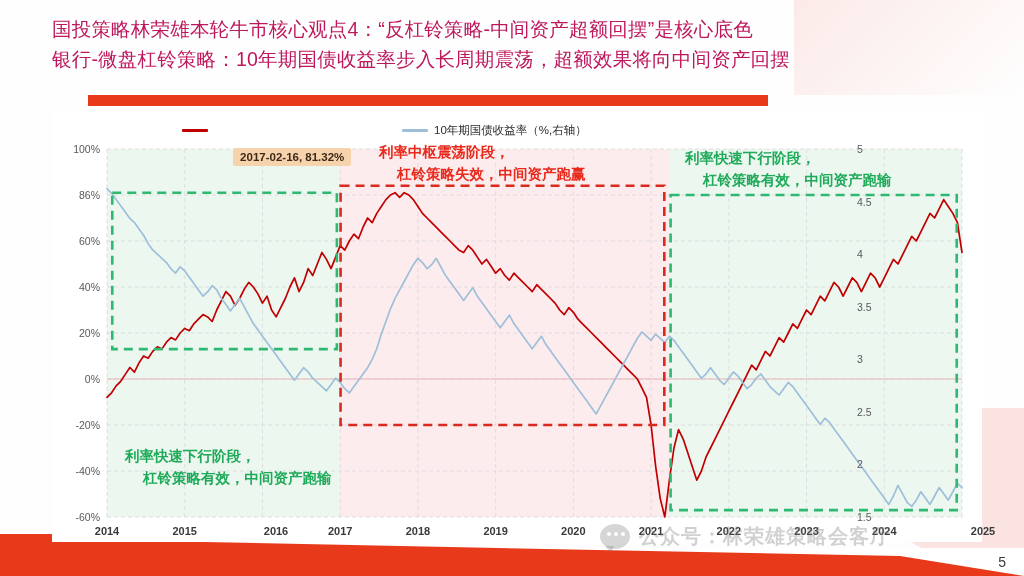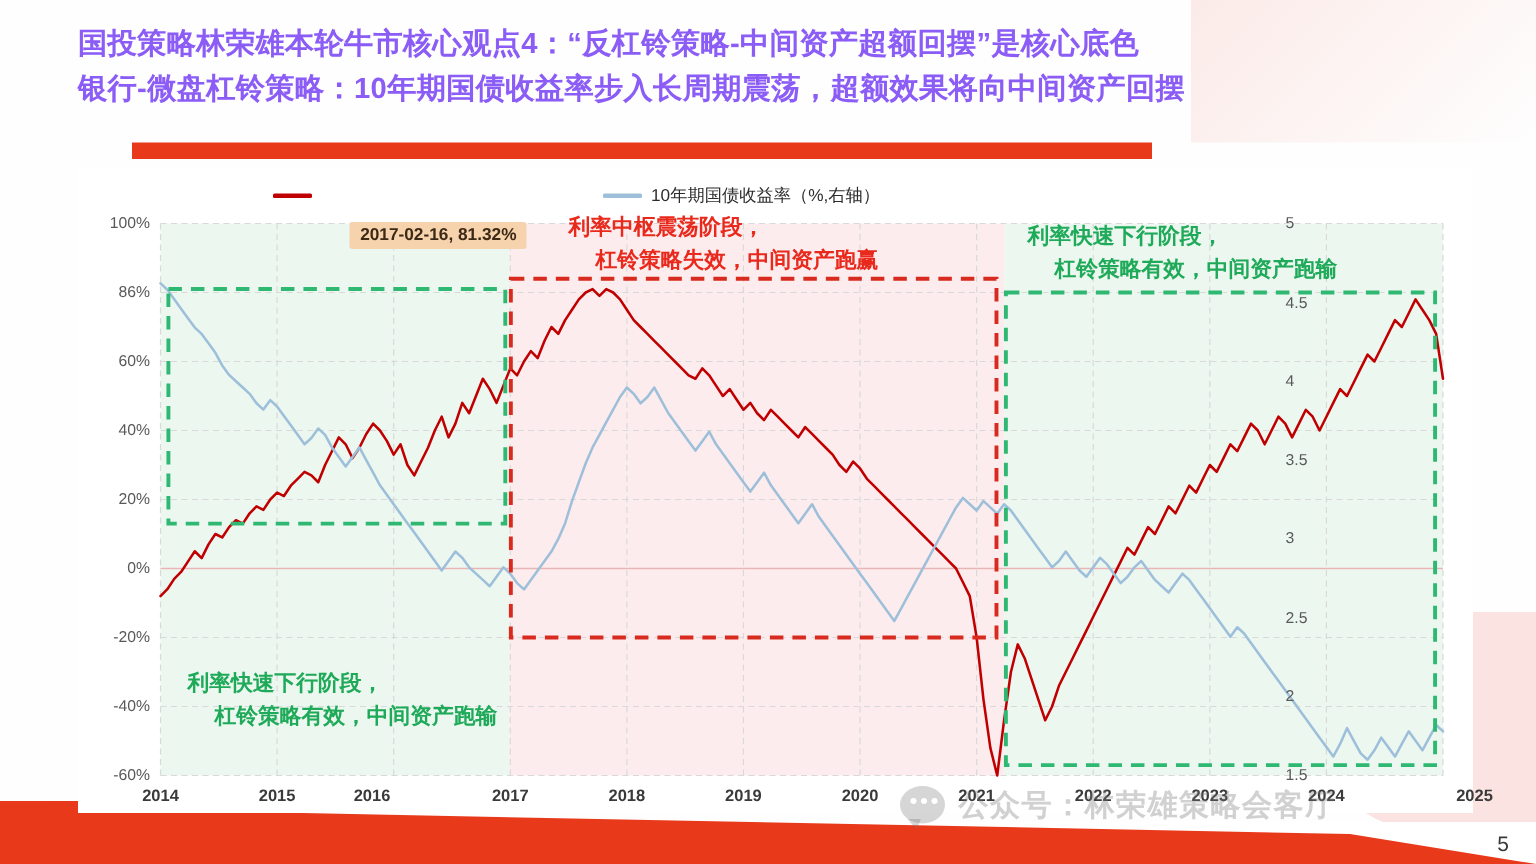--- a/index.html
+++ b/index.html
@@ -24,21 +24,21 @@
     pointer-events:none;
   }
   .deco-bottom-band{
     position:absolute;left:0;bottom:0;width:100%;height:58px;pointer-events:none;
   }
   .deco-bottom-band svg{display:block;width:100%;height:100%;}
 
   
   .title-block{position:absolute;left:52px;top:14px;width:960px;}
   .title-line{
-    font-size:19.5px;font-weight:bold;color:#8b5cf6;
+    font-size:19.5px;font-weight:normal;color:#be185d;
     line-height:30px;letter-spacing:0.2px;white-space:nowrap;
   }
   .accent-bar{
     position:absolute;left:88px;top:95px;width:680px;height:11px;
     background:#e8391b;
   }
 
   
   .chart-card{
     position:absolute;left:52px;top:112px;width:930px;height:430px;
@@ -183,21 +183,21 @@
         <div class="ylab-right" style="top: 0px;">5</div>
         <div class="ylab-right" style="top: 52.5714px;">4.5</div>
         <div class="ylab-right" style="top: 105.143px;">4</div>
         <div class="ylab-right" style="top: 157.714px;">3.5</div>
         <div class="ylab-right" style="top: 210.286px;">3</div>
         <div class="ylab-right" style="top: 262.857px;">2.5</div>
         <div class="ylab-right" style="top: 315.429px;">2</div>
         <div class="ylab-right" style="top: 368px;">1.5</div>
         <div class="xlab" style="left: 0px;">2014</div>
         <div class="xlab" style="left: 77.7273px;">2015</div>
-        <div class="xlab" style="left: 141px;">2016</div>
+        <div class="xlab" style="left: 169px;">2016</div>
         <div class="xlab" style="left: 233.182px;">2017</div>
         <div class="xlab" style="left: 310.909px;">2018</div>
         <div class="xlab" style="left: 388.636px;">2019</div>
         <div class="xlab" style="left: 466.364px;">2020</div>
         <div class="xlab" style="left: 544.091px;">2021</div>
         <div class="xlab" style="left: 621.818px;">2022</div>
         <div class="xlab" style="left: 699.545px;">2023</div>
         <div class="xlab" style="left: 777.273px;">2024</div>
         <div class="xlab" style="left: 876px;">2025</div>
         <div class="datalabel" style="left: 126.1px; top: -0.8px;">2017-02-16, 81.32%</div>

